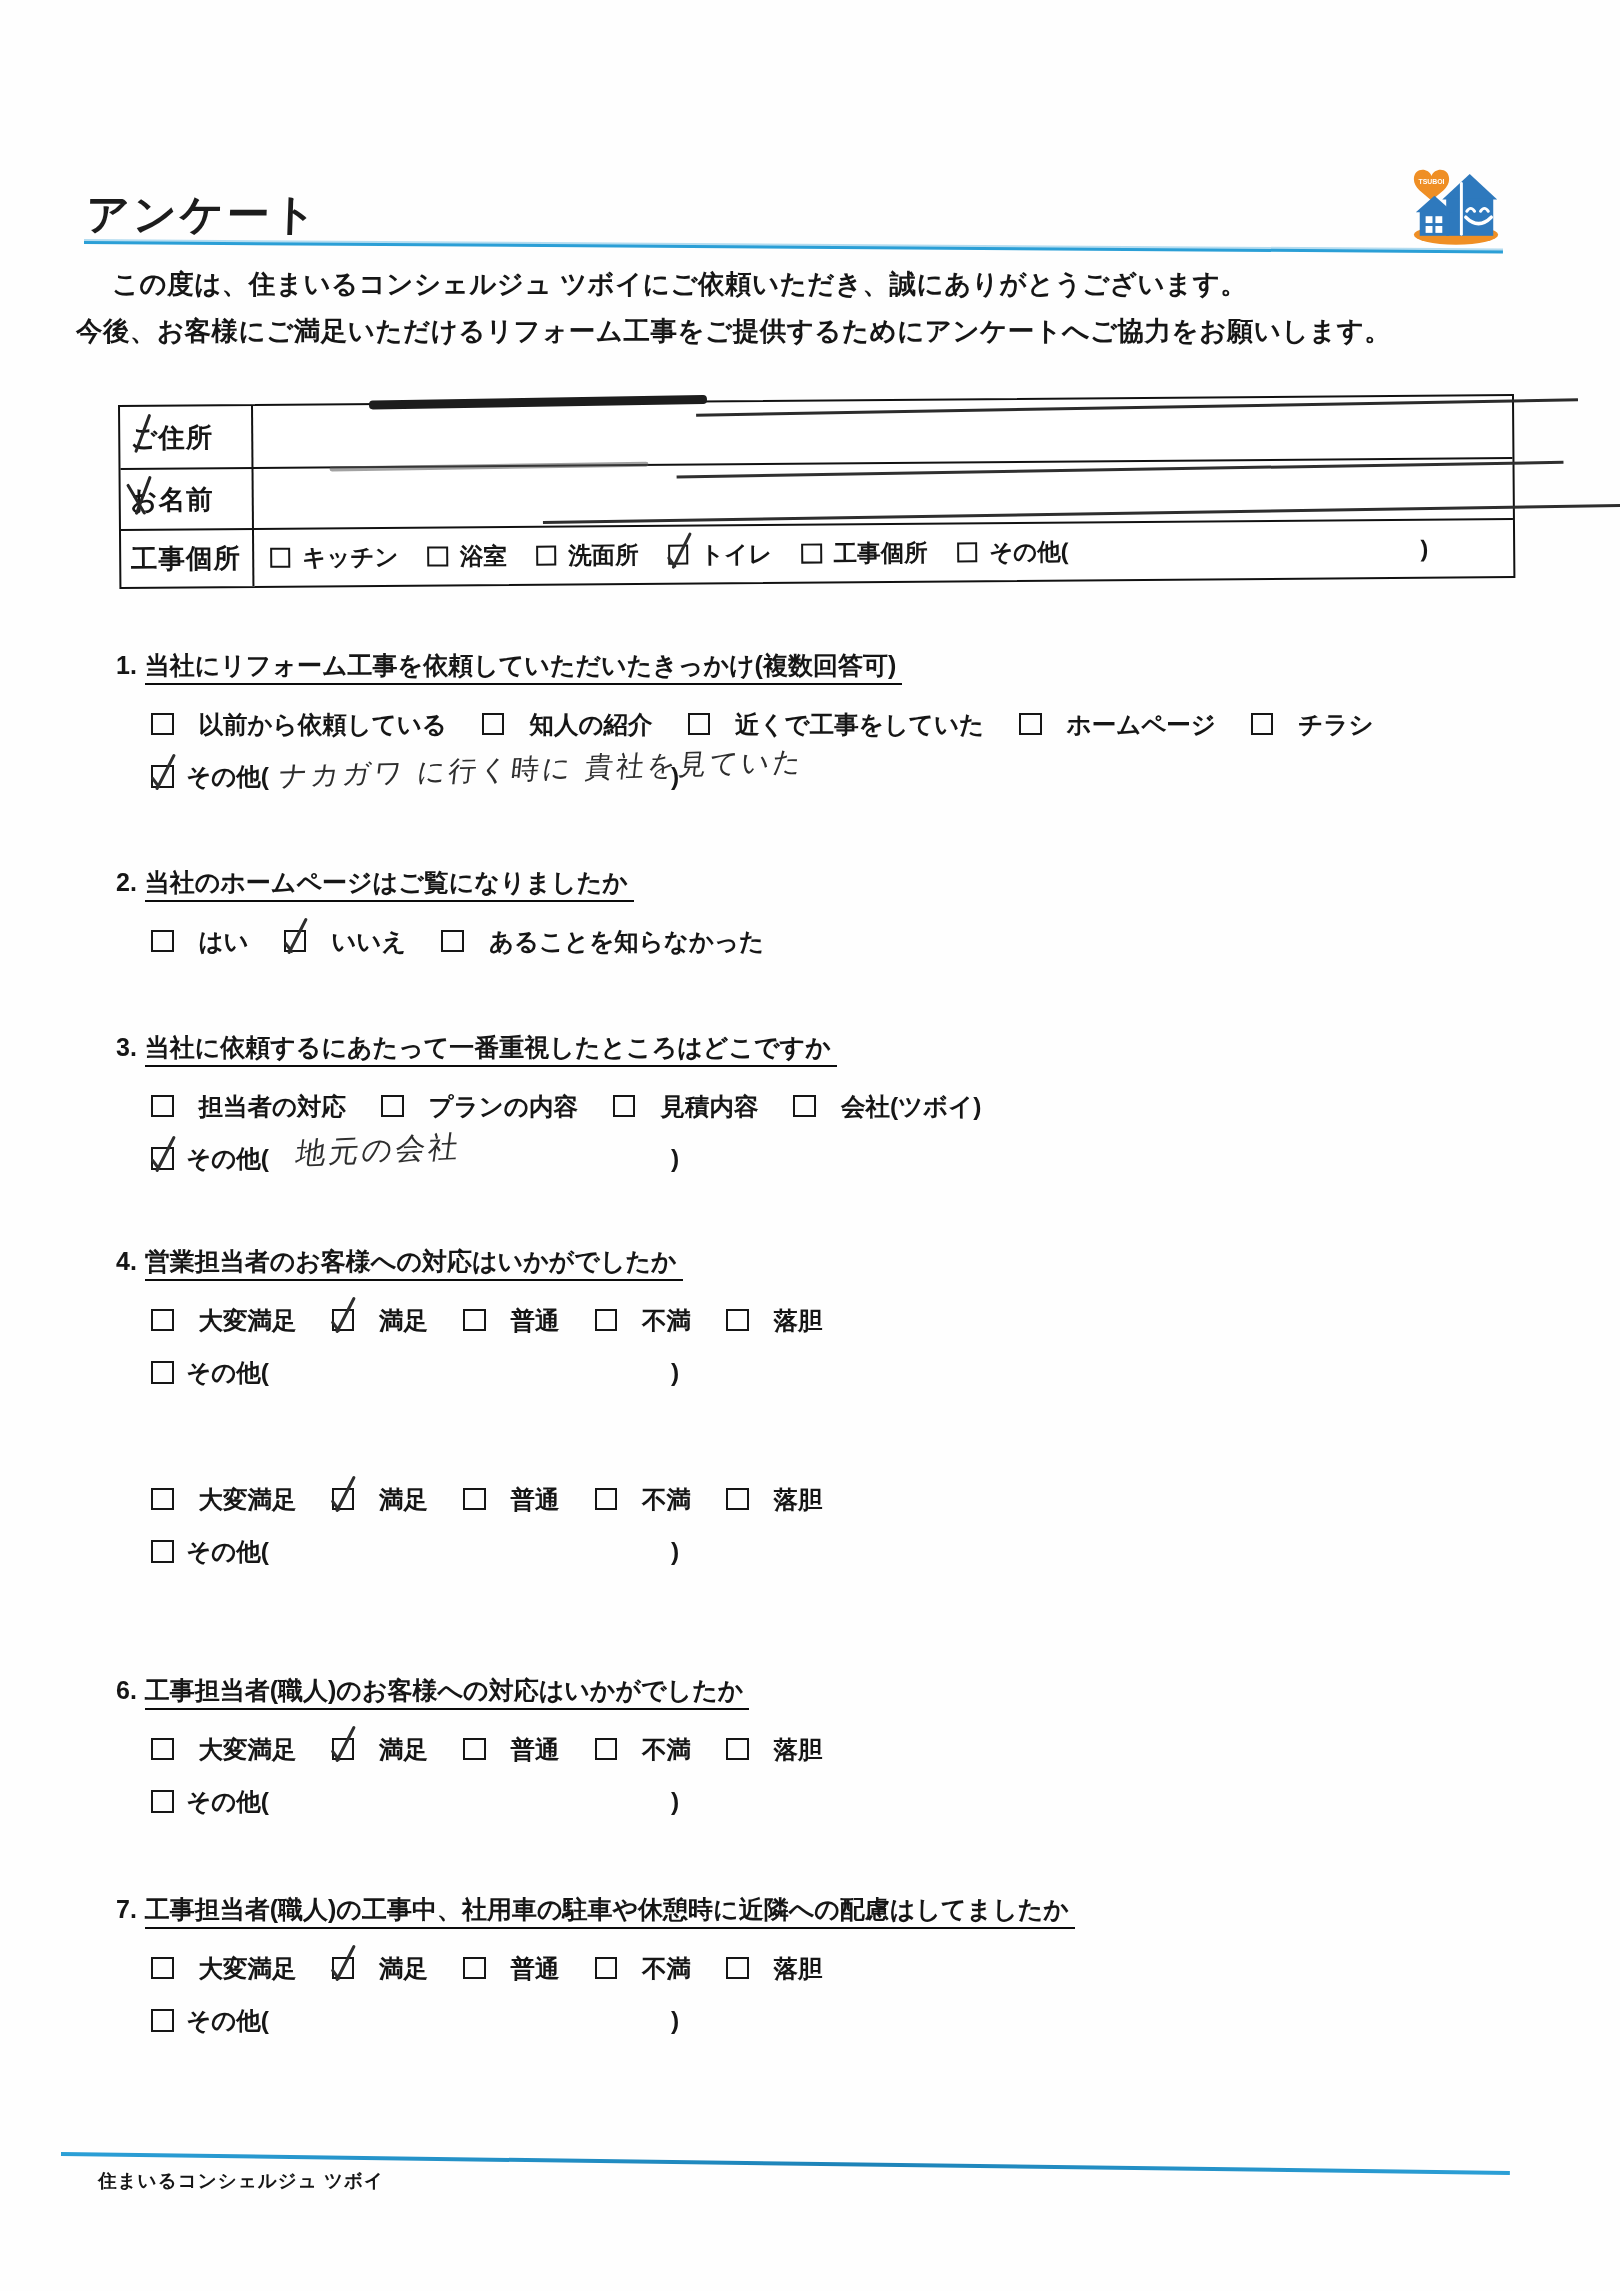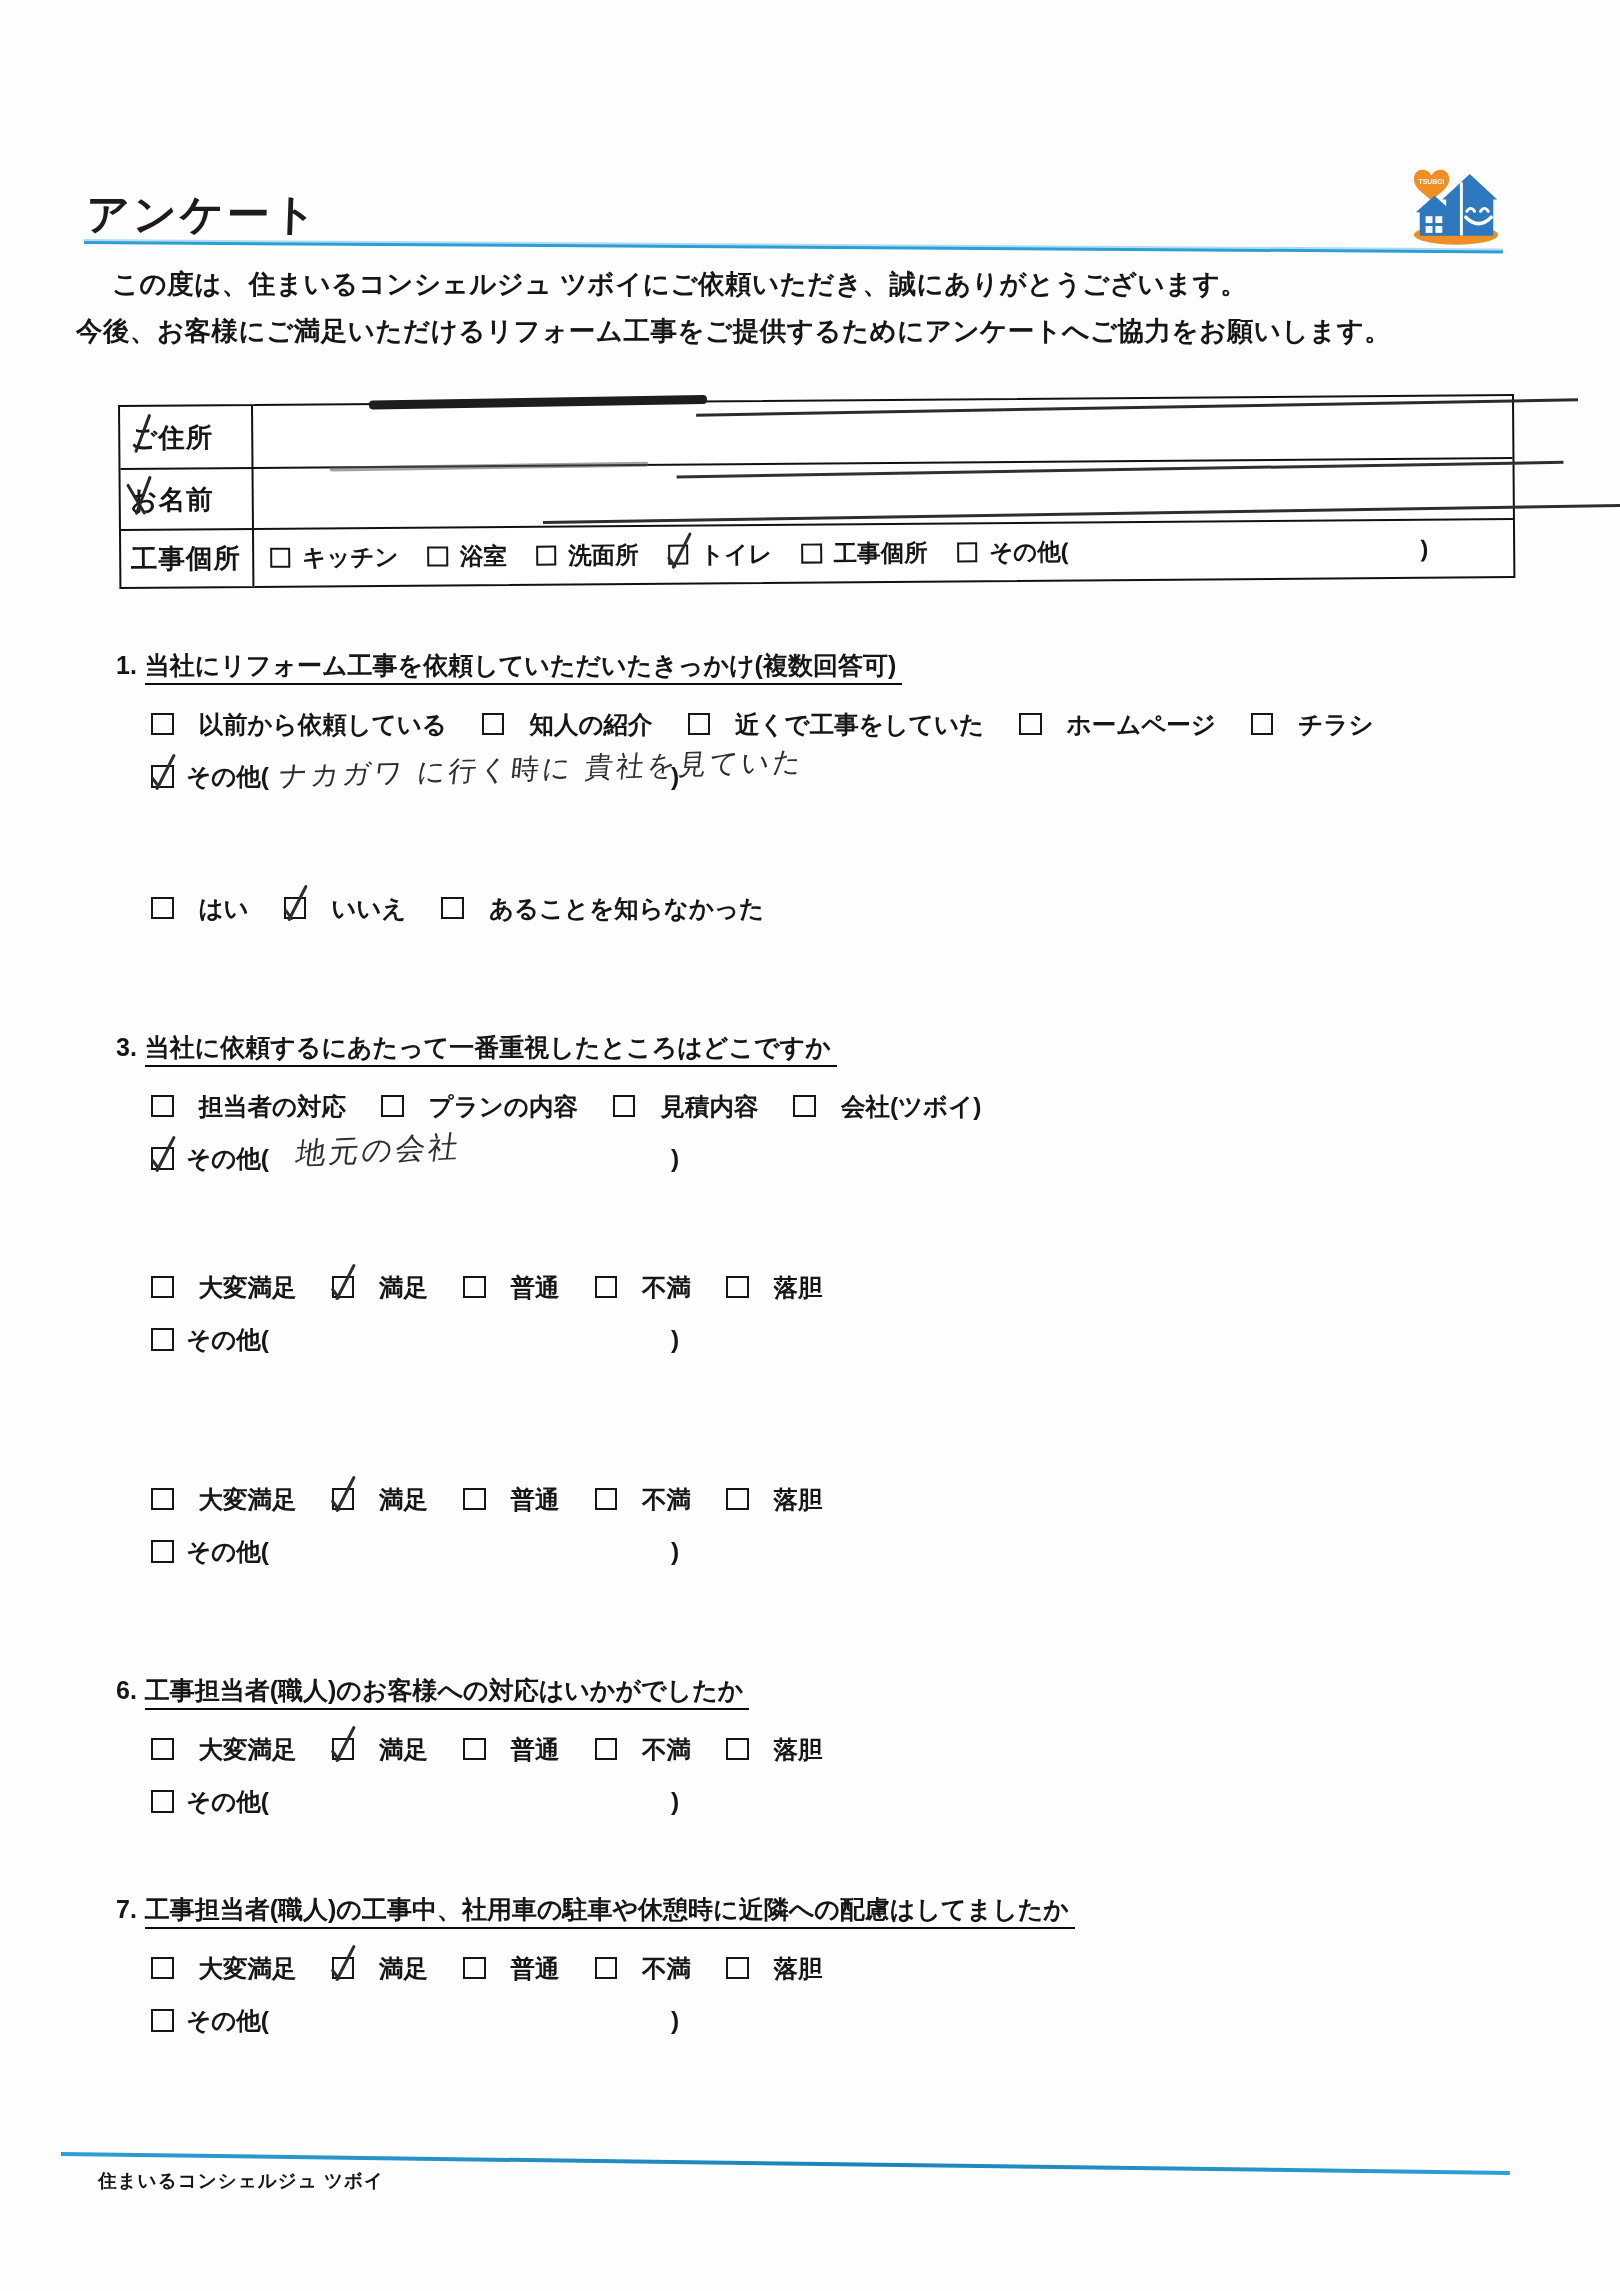--- a/index.html
+++ b/index.html
@@ -202,20 +202,23 @@
         </span>
       <span class="olabel">その他(</span>
       <span class="other-gap">
           <span class="hand">ナカガワ に行く時に 貴社を見ていた</span>
         </span>
       <span>)</span>
     </div>
   </div>
 
   <div class="question" id="q2">
+    <div class="q-head">
+      <span>2.</span><span class="q-title">当社のホームページはご覧になりましたか</span>
+    </div>
     <div class="q-opts">
       <span class="opt">
           <span class="cb" data-checked="false">
             <span class="bx"></span>
           </span>
           <span>はい</span>
         </span>
       <span class="opt">
           <span class="cb" data-checked="true">
             <span class="bx"></span>
@@ -267,20 +270,23 @@
         </span>
       <span class="olabel">その他(</span>
       <span class="other-gap">
           <span class="hand big">地元の会社</span>
         </span>
       <span>)</span>
     </div>
   </div>
 
   <div class="question" id="q4">
+    <div class="q-head">
+      <span>4.</span><span class="q-title">営業担当者のお客様への対応はいかがでしたか</span>
+    </div>
     <div class="q-opts">
       <span class="opt">
           <span class="cb" data-checked="false">
             <span class="bx"></span>
           </span>
           <span>大変満足</span>
         </span>
       <span class="opt">
           <span class="cb" data-checked="true">
             <span class="bx"></span>

